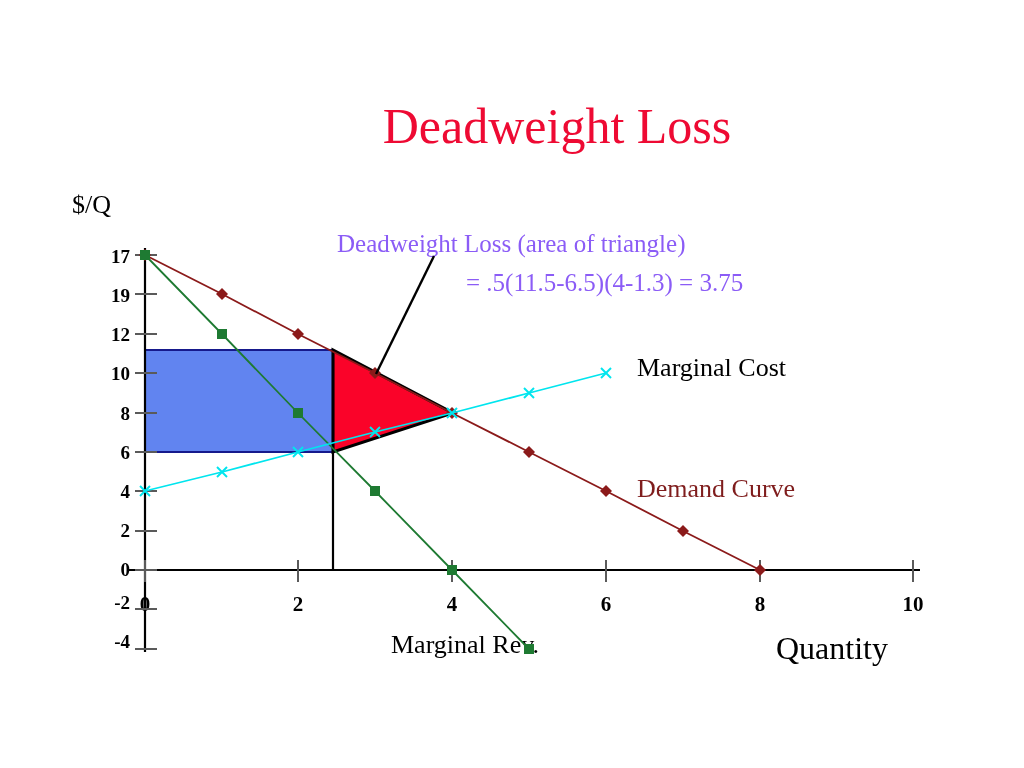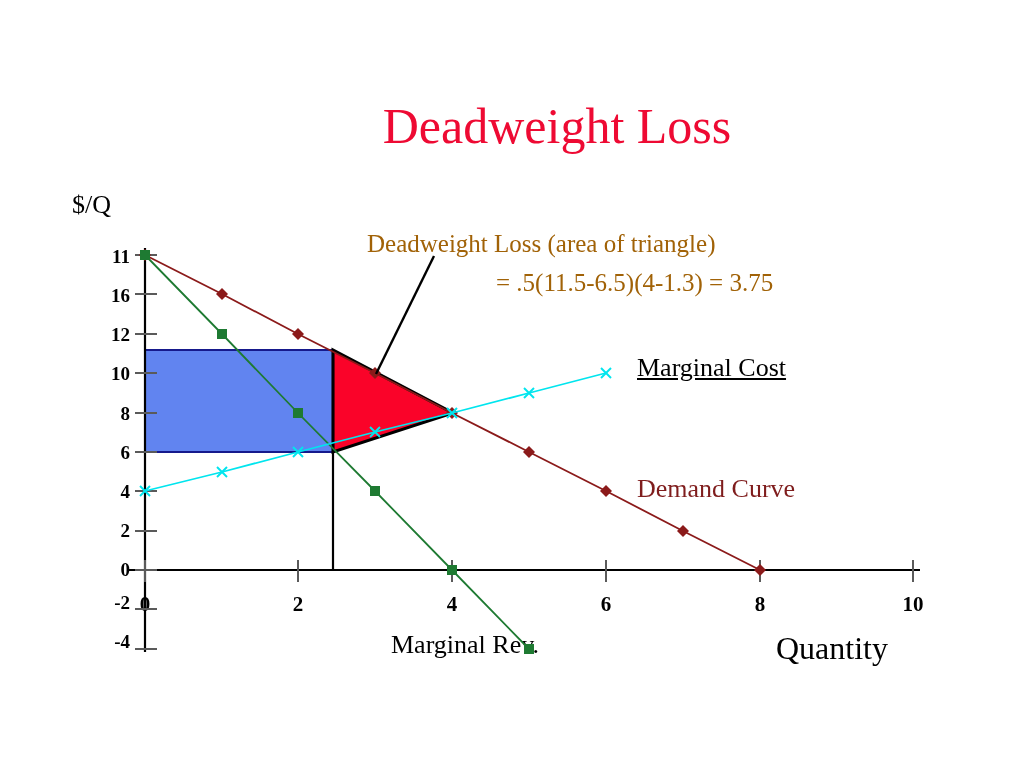--- a/index.html
+++ b/index.html
@@ -28,29 +28,28 @@
     position:absolute;
     left:72px;top:190px;
     font-size:26px;
     color:#000;
     white-space:nowrap;
   }
 
   .annot{
     position:absolute;
     font-size:25px;
-    color:#a16207;
+    color:#8b5cf6;
     white-space:nowrap;
     line-height:30px;
-    margin-left:30px;
   }
   .annot-l1{left:337px;top:229px;}
   .annot-l2{left:466px;top:268px;}
 
-  .legend-mc{position:absolute;left:637px;top:353px;font-size:26px;color:#000;white-space:nowrap;text-decoration:underline;}
+  .legend-mc{position:absolute;left:637px;top:353px;font-size:26px;color:#000;white-space:nowrap;}
   .legend-dc{position:absolute;left:637px;top:474px;font-size:26px;color:#7f1d1d;white-space:nowrap;}
   .legend-mr{position:absolute;left:391px;top:630px;font-size:26px;color:#000;white-space:nowrap;}
   .legend-qty{position:absolute;left:776px;top:630px;font-size:32px;color:#000;white-space:nowrap;}
 
   .ytick-label{
     position:absolute;
     width:46px;
     text-align:right;
     font-size:19px;
     font-weight:bold;
@@ -78,22 +77,22 @@
   <div class="axis-title-y">$/Q</div>
 
   <div class="annot annot-l1">Deadweight Loss (area of triangle)</div>
   <div class="annot annot-l2">= .5(11.5-6.5)(4-1.3) = 3.75</div>
 
   <div class="legend-mc">Marginal Cost</div>
   <div class="legend-dc">Demand Curve</div>
   <div class="legend-mr">Marginal Rev.</div>
   <div class="legend-qty">Quantity</div>
 
-  <div class="ytick-label" style="left:84px;top:246px;">11</div>
-  <div class="ytick-label" style="left:84px;top:285px;">16</div>
+  <div class="ytick-label" style="left:84px;top:246px;">17</div>
+  <div class="ytick-label" style="left:84px;top:285px;">19</div>
   <div class="ytick-label" style="left:84px;top:324px;font-family:Liberation Serif, serif;">12</div>
   <div class="ytick-label" style="left:84px;top:363px;">10</div>
   <div class="ytick-label" style="left:84px;top:403px;">8</div>
   <div class="ytick-label" style="left:84px;top:442px;">6</div>
   <div class="ytick-label" style="left:84px;top:481px;">4</div>
   <div class="ytick-label" style="left:84px;top:520px;">2</div>
   <div class="ytick-label" style="left:84px;top:559px;">0</div>
   <div class="ytick-label" style="left:84px;top:592px;">-2</div>
   <div class="ytick-label" style="left:84px;top:631px;">-4</div>
 

